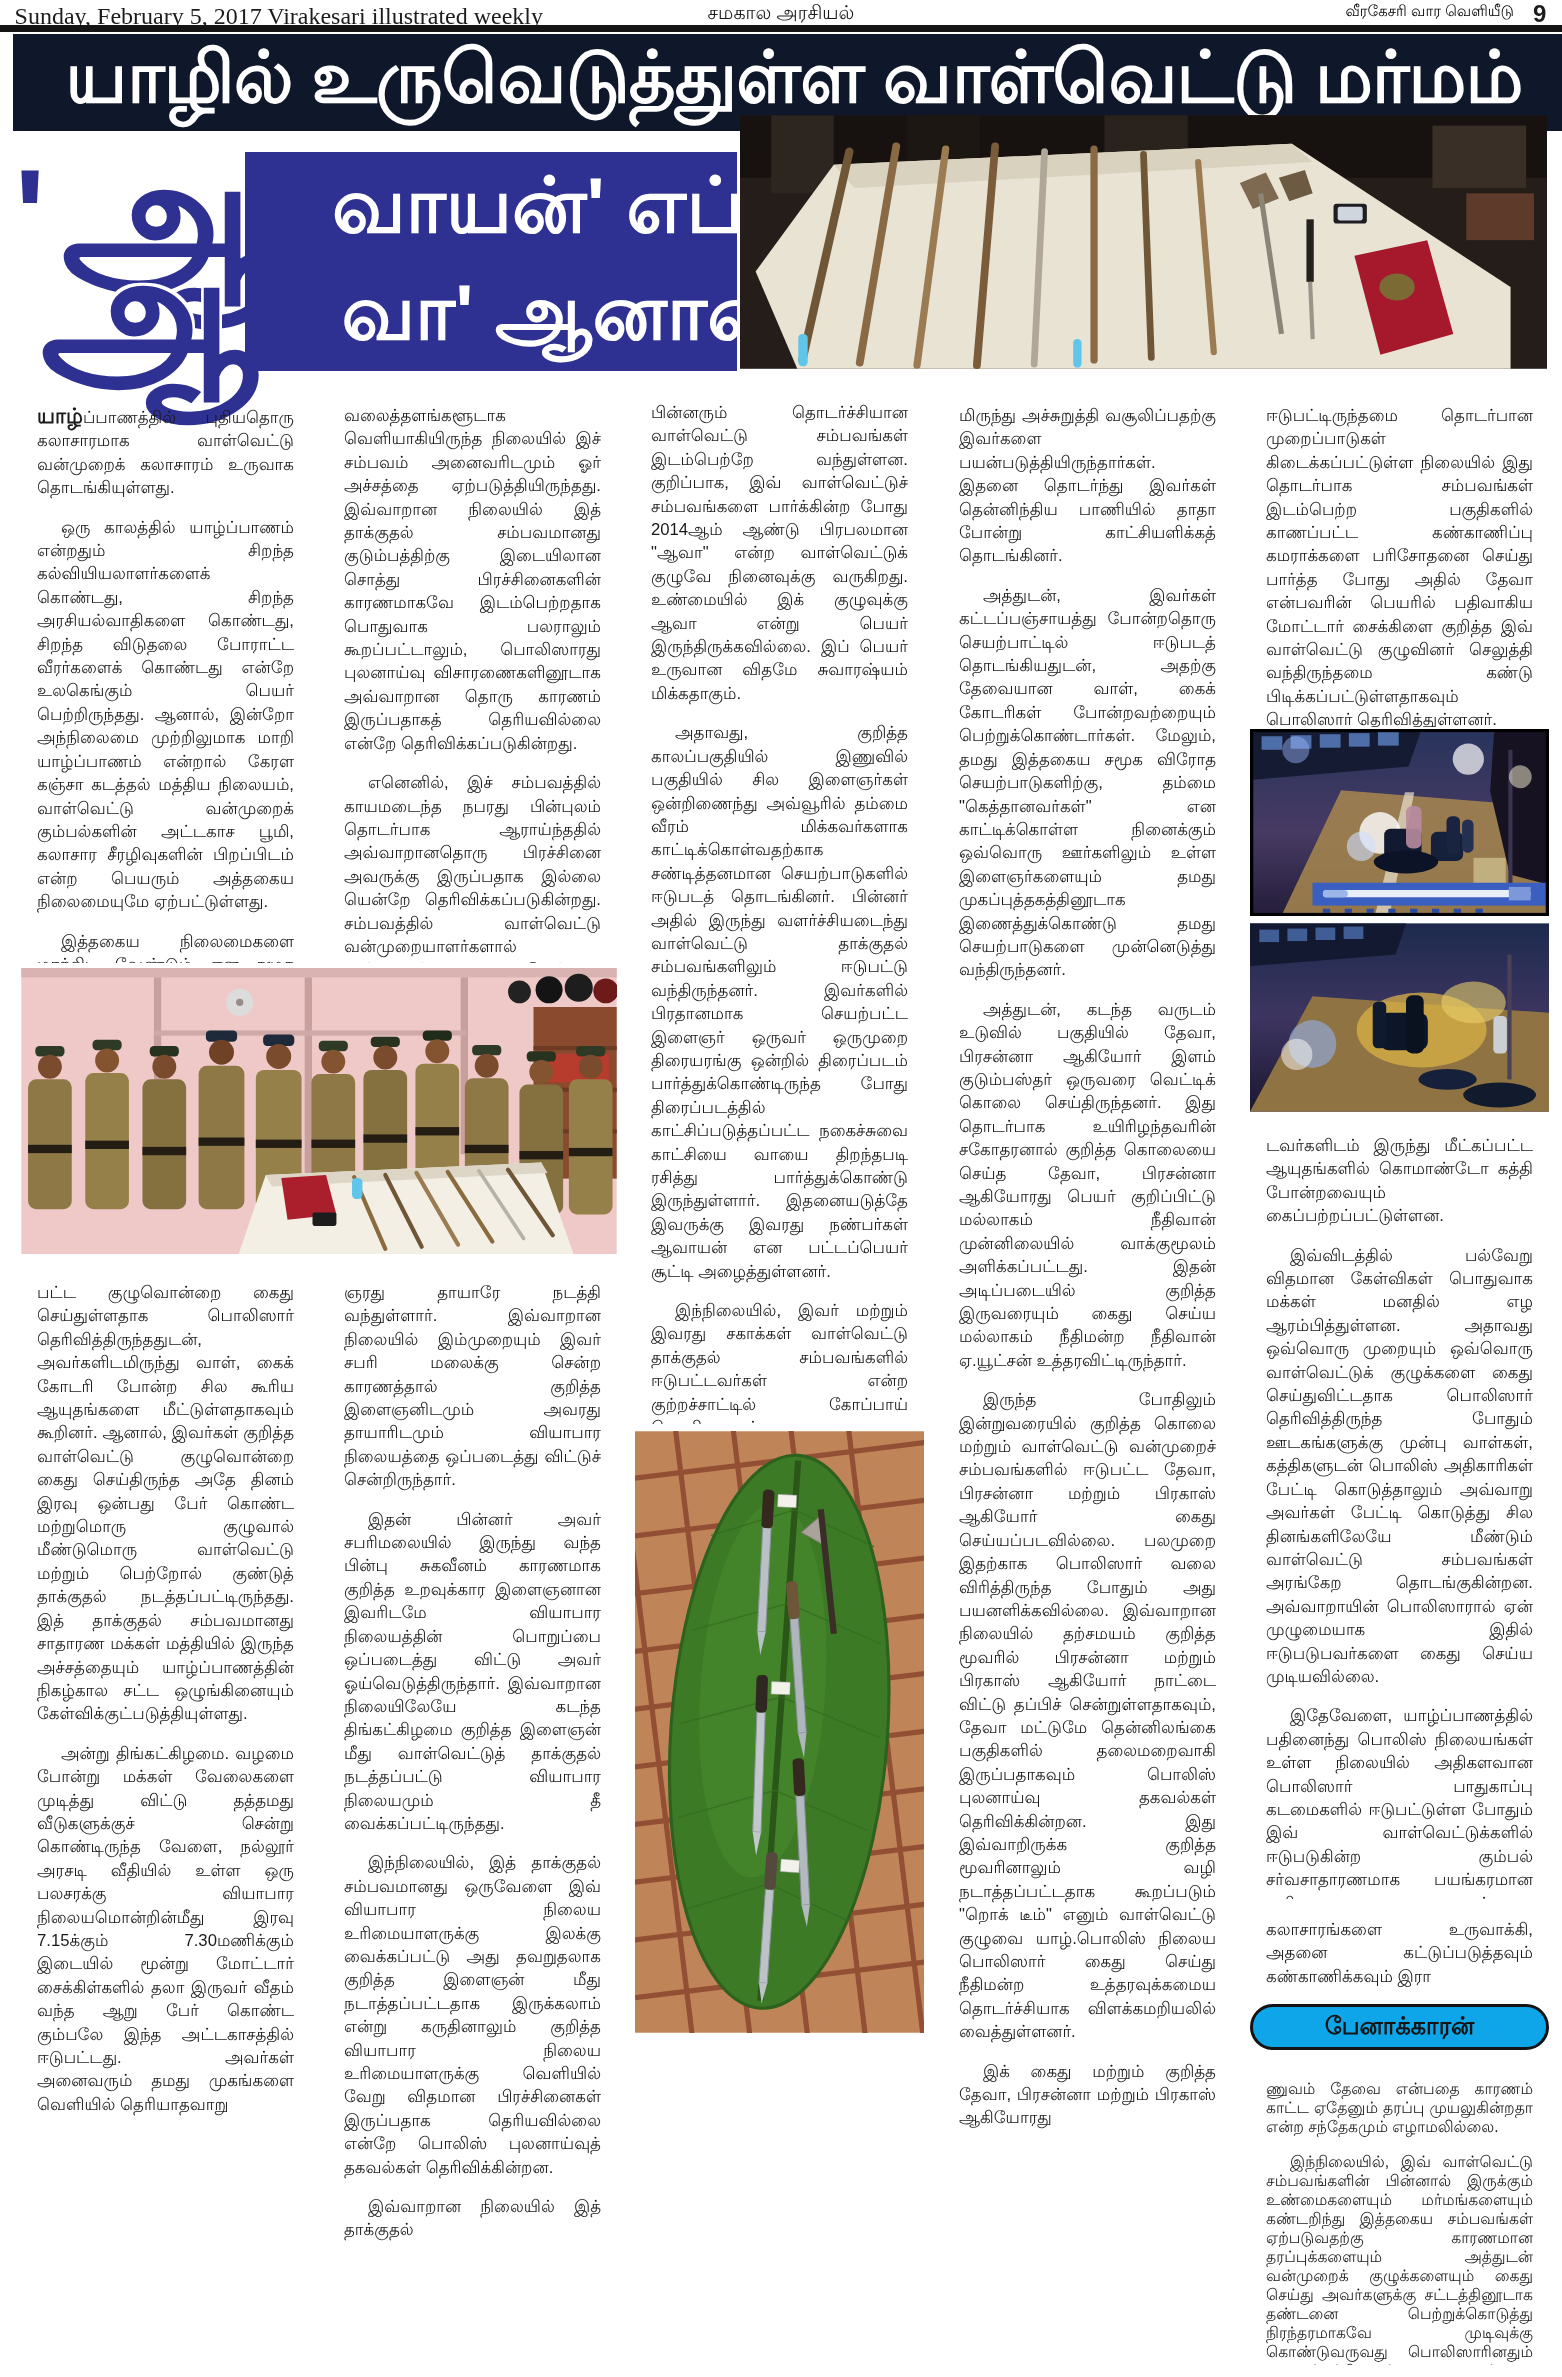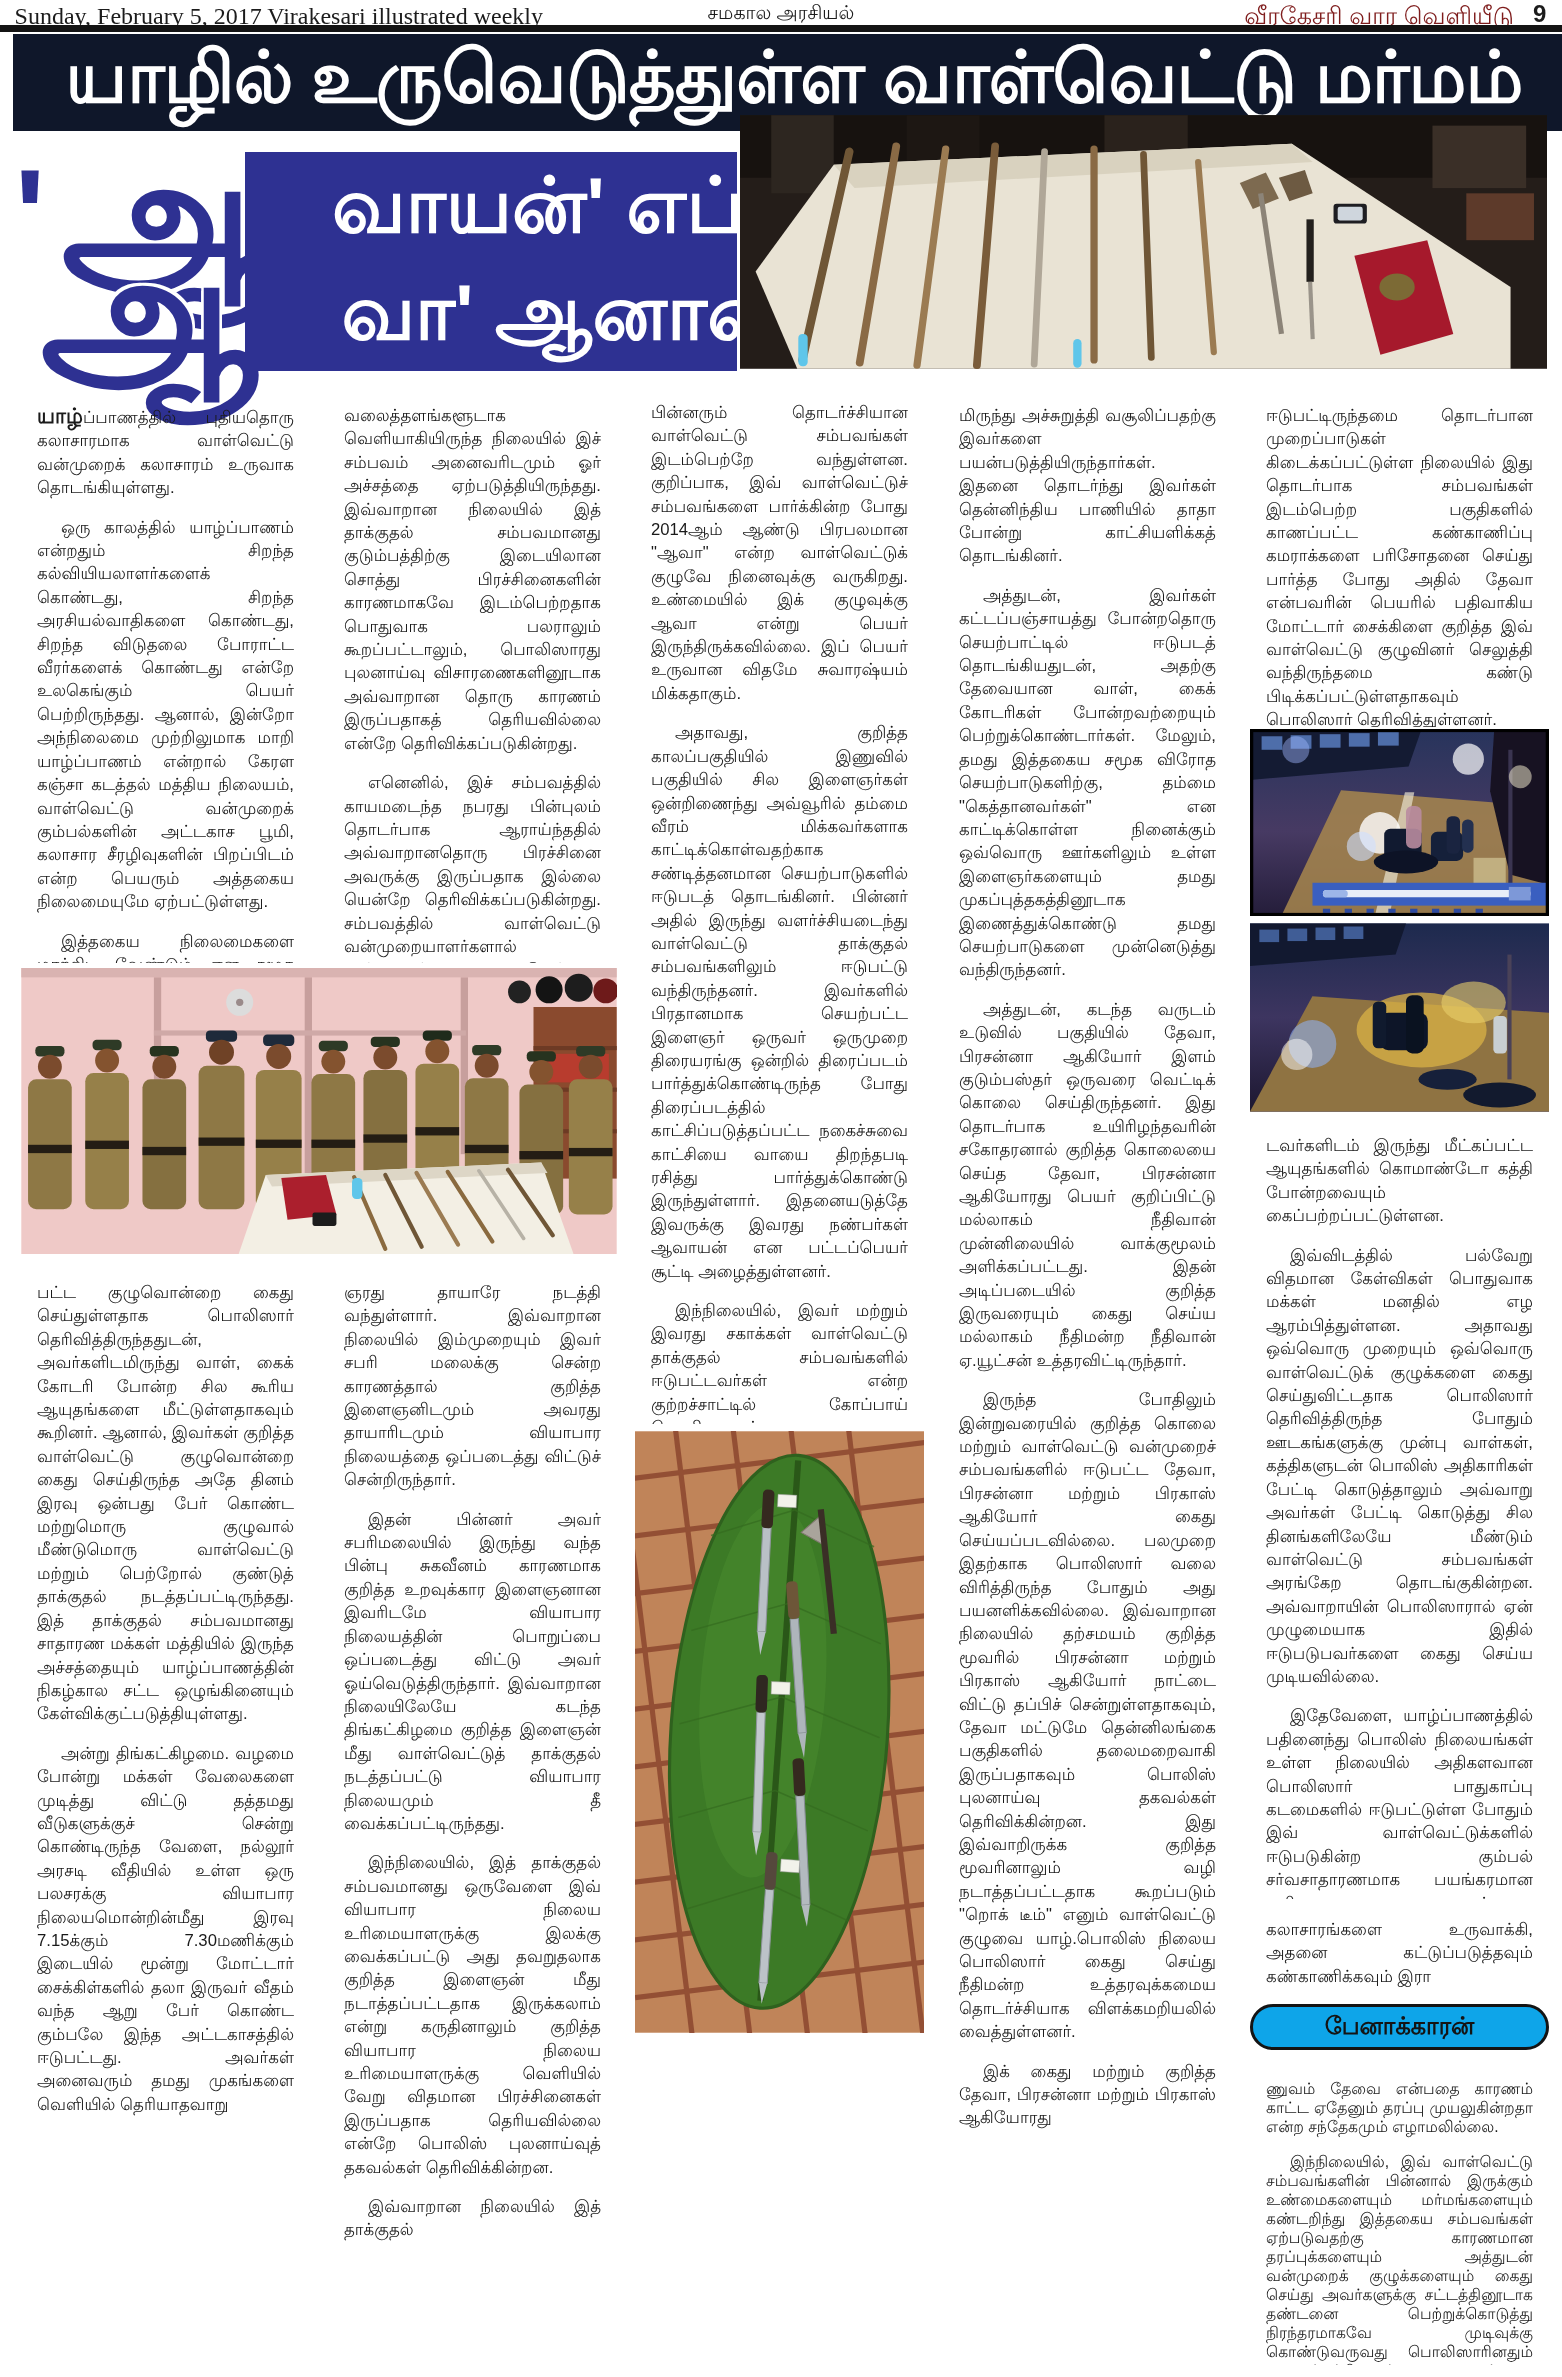--- a/index.html
+++ b/index.html
@@ -4,21 +4,21 @@
 <style>
   html,body{margin:0;padding:0;}
   body{
     width:1562px;height:2377px;position:relative;background:#ffffff;
     font-family:"Liberation Sans",sans-serif;color:#141414;overflow:hidden;
   }
   .abs{position:absolute;}
   
   .hdr-left{left:14.6px;top:3.1px;font-family:"Liberation Serif",serif;font-size:24px;color:#1c1c1c;}
   .hdr-center{left:0;right:0;top:2.1px;text-align:center;font-size:19px;color:#1c1c1c;}
-  .hdr-right{right:48px;top:2.1px;font-size:24px;color:#7f1d1d;}
+  .hdr-right{right:48px;top:2.1px;font-size:15px;color:#000000;}
   .hdr-page{right:15.6px;top:0px;font-size:24px;font-weight:bold;color:#1c1c1c;}
   .top-rule{left:0;top:25px;width:1562px;height:6.8px;background:#141414;}
   
   .banner{left:0;top:34px;width:1562px;height:97px;display:flex;align-items:center;justify-content:center;}
   .banner-text{color:#ffffff;font-weight:bold;font-size:72px;letter-spacing:-1px;white-space:nowrap;}
   
   .title-zone{left:0;top:131px;width:1562px;height:256px;}
   .big-quote{left:14.6px;top:19px;font-size:130px;font-weight:bold;color:#2e3192;line-height:1;}
   .big-a{font-size:172px;font-weight:bold;color:#2e3192;line-height:1;
          text-shadow:2.6px 2.6px 0 #fff,-2.6px -2.6px 0 #fff,2.6px -2.6px 0 #fff,-2.6px 2.6px 0 #fff;}

